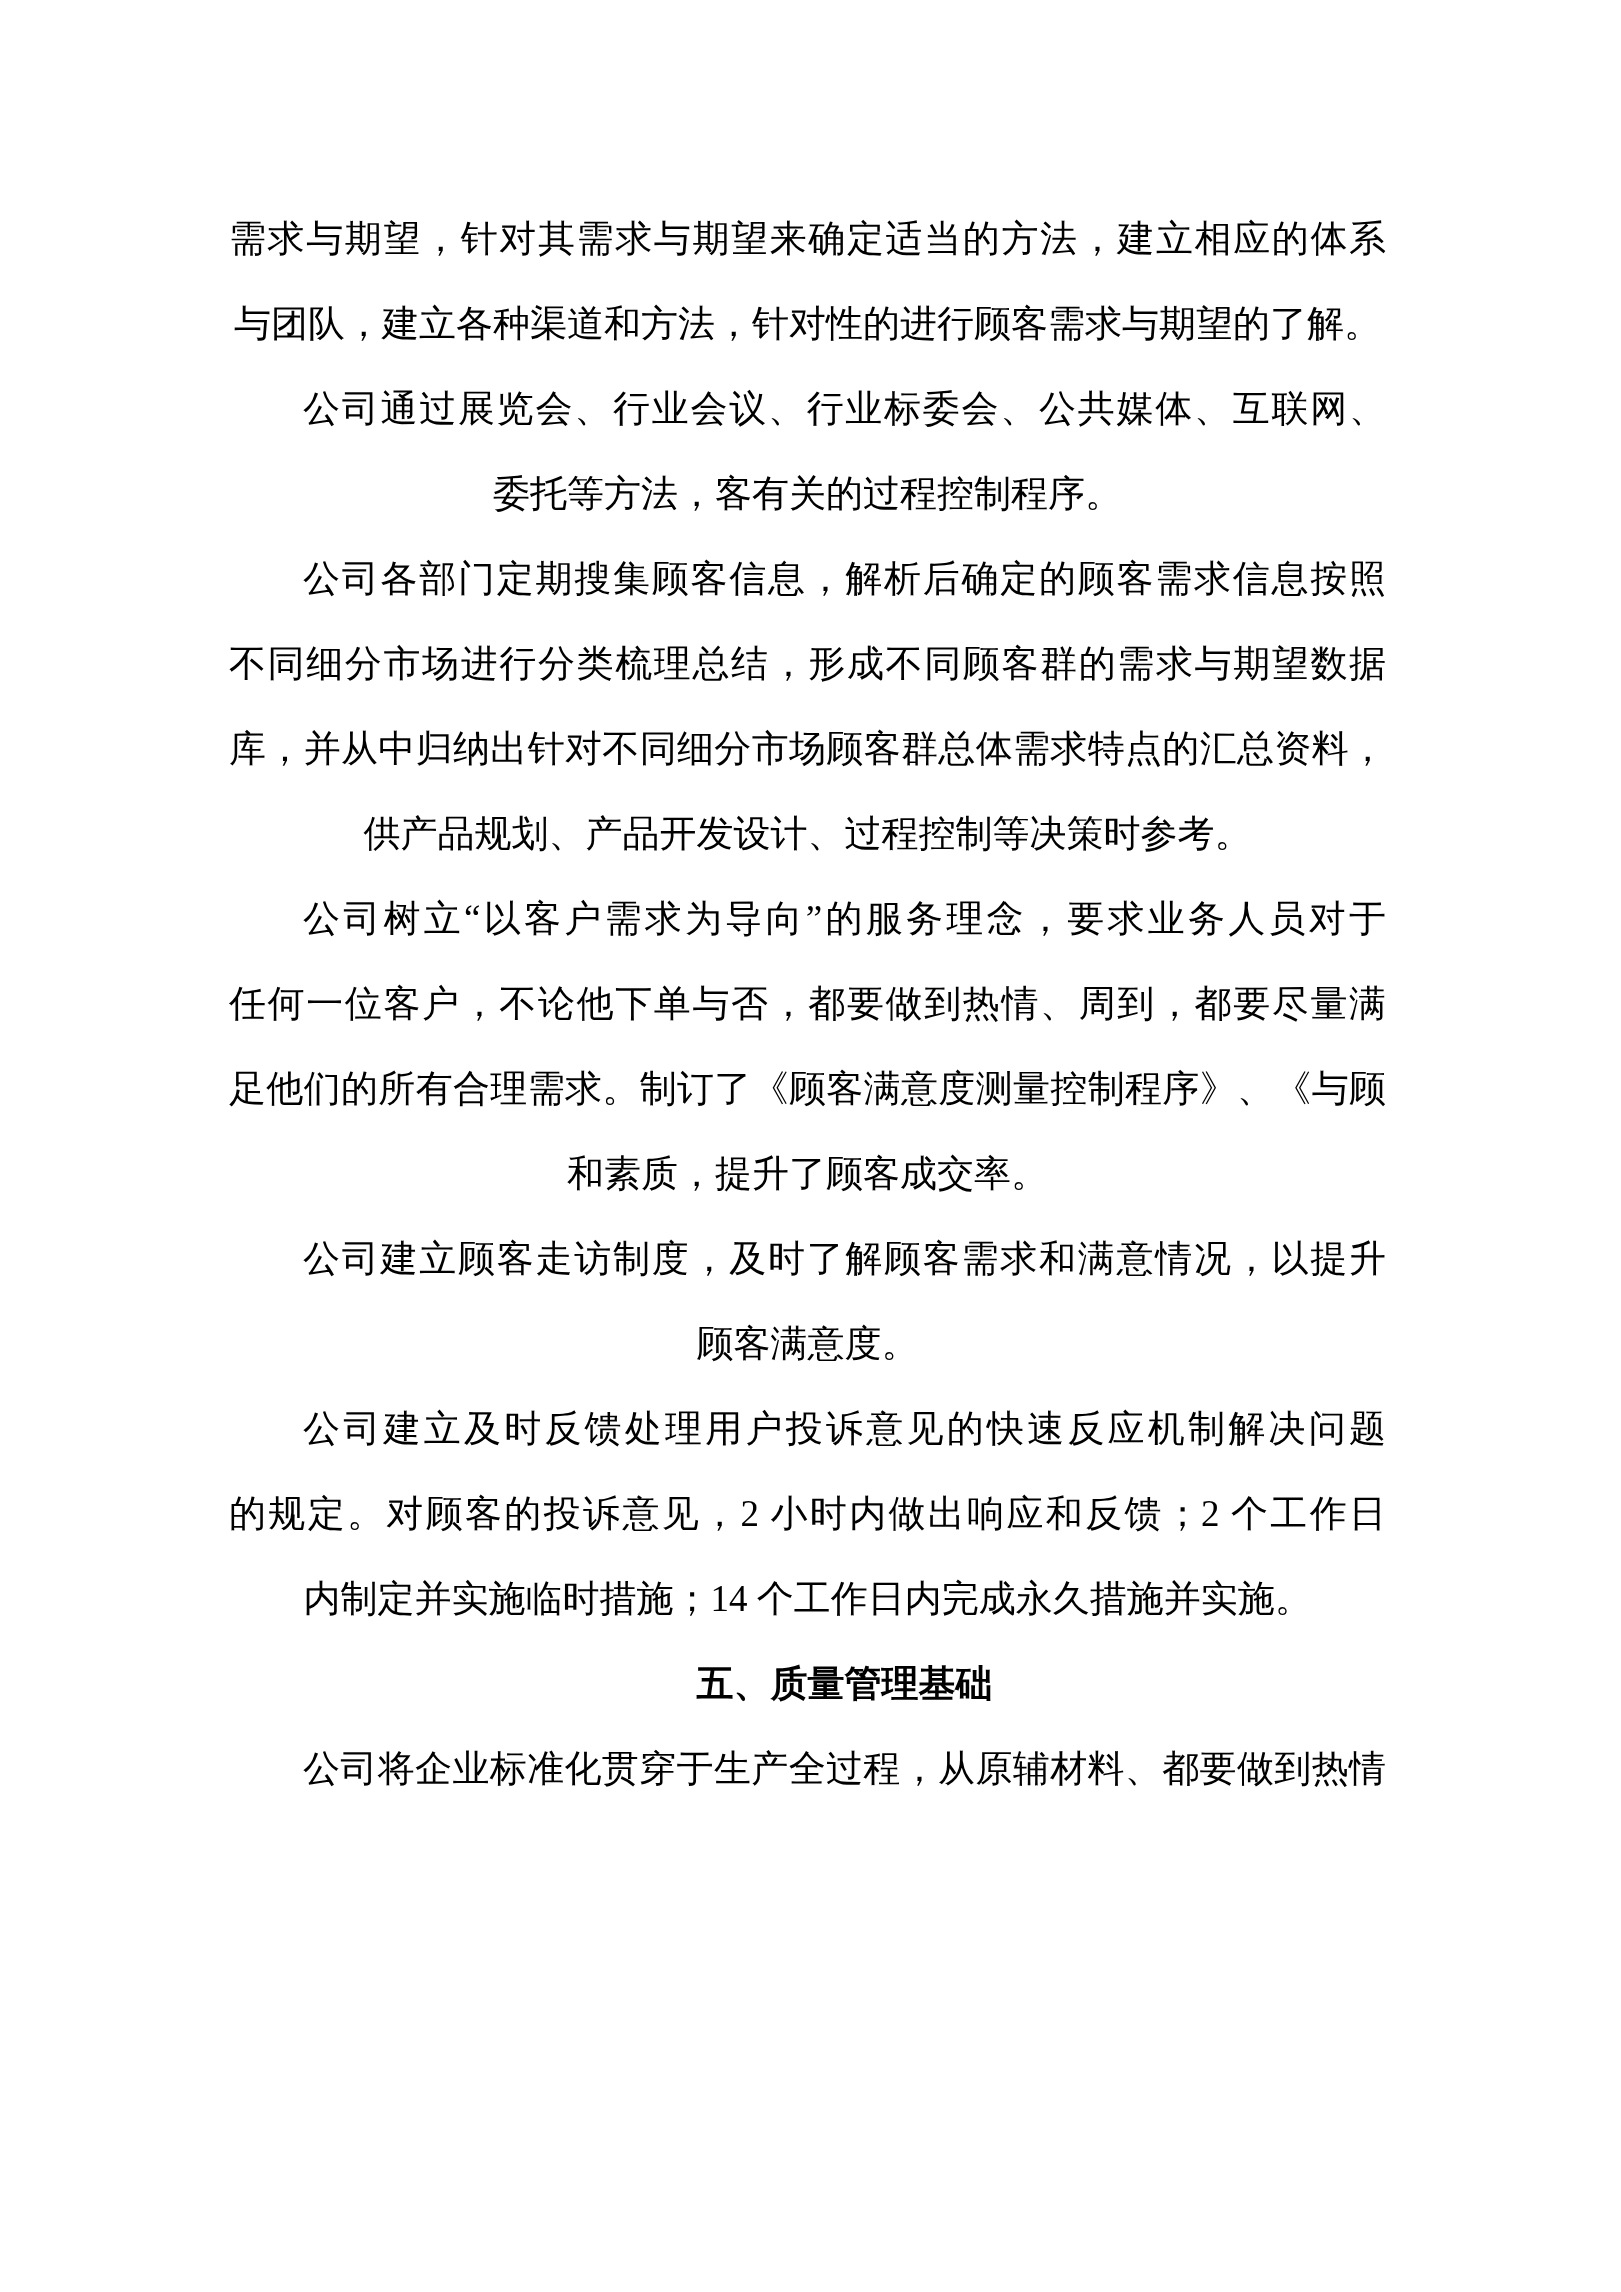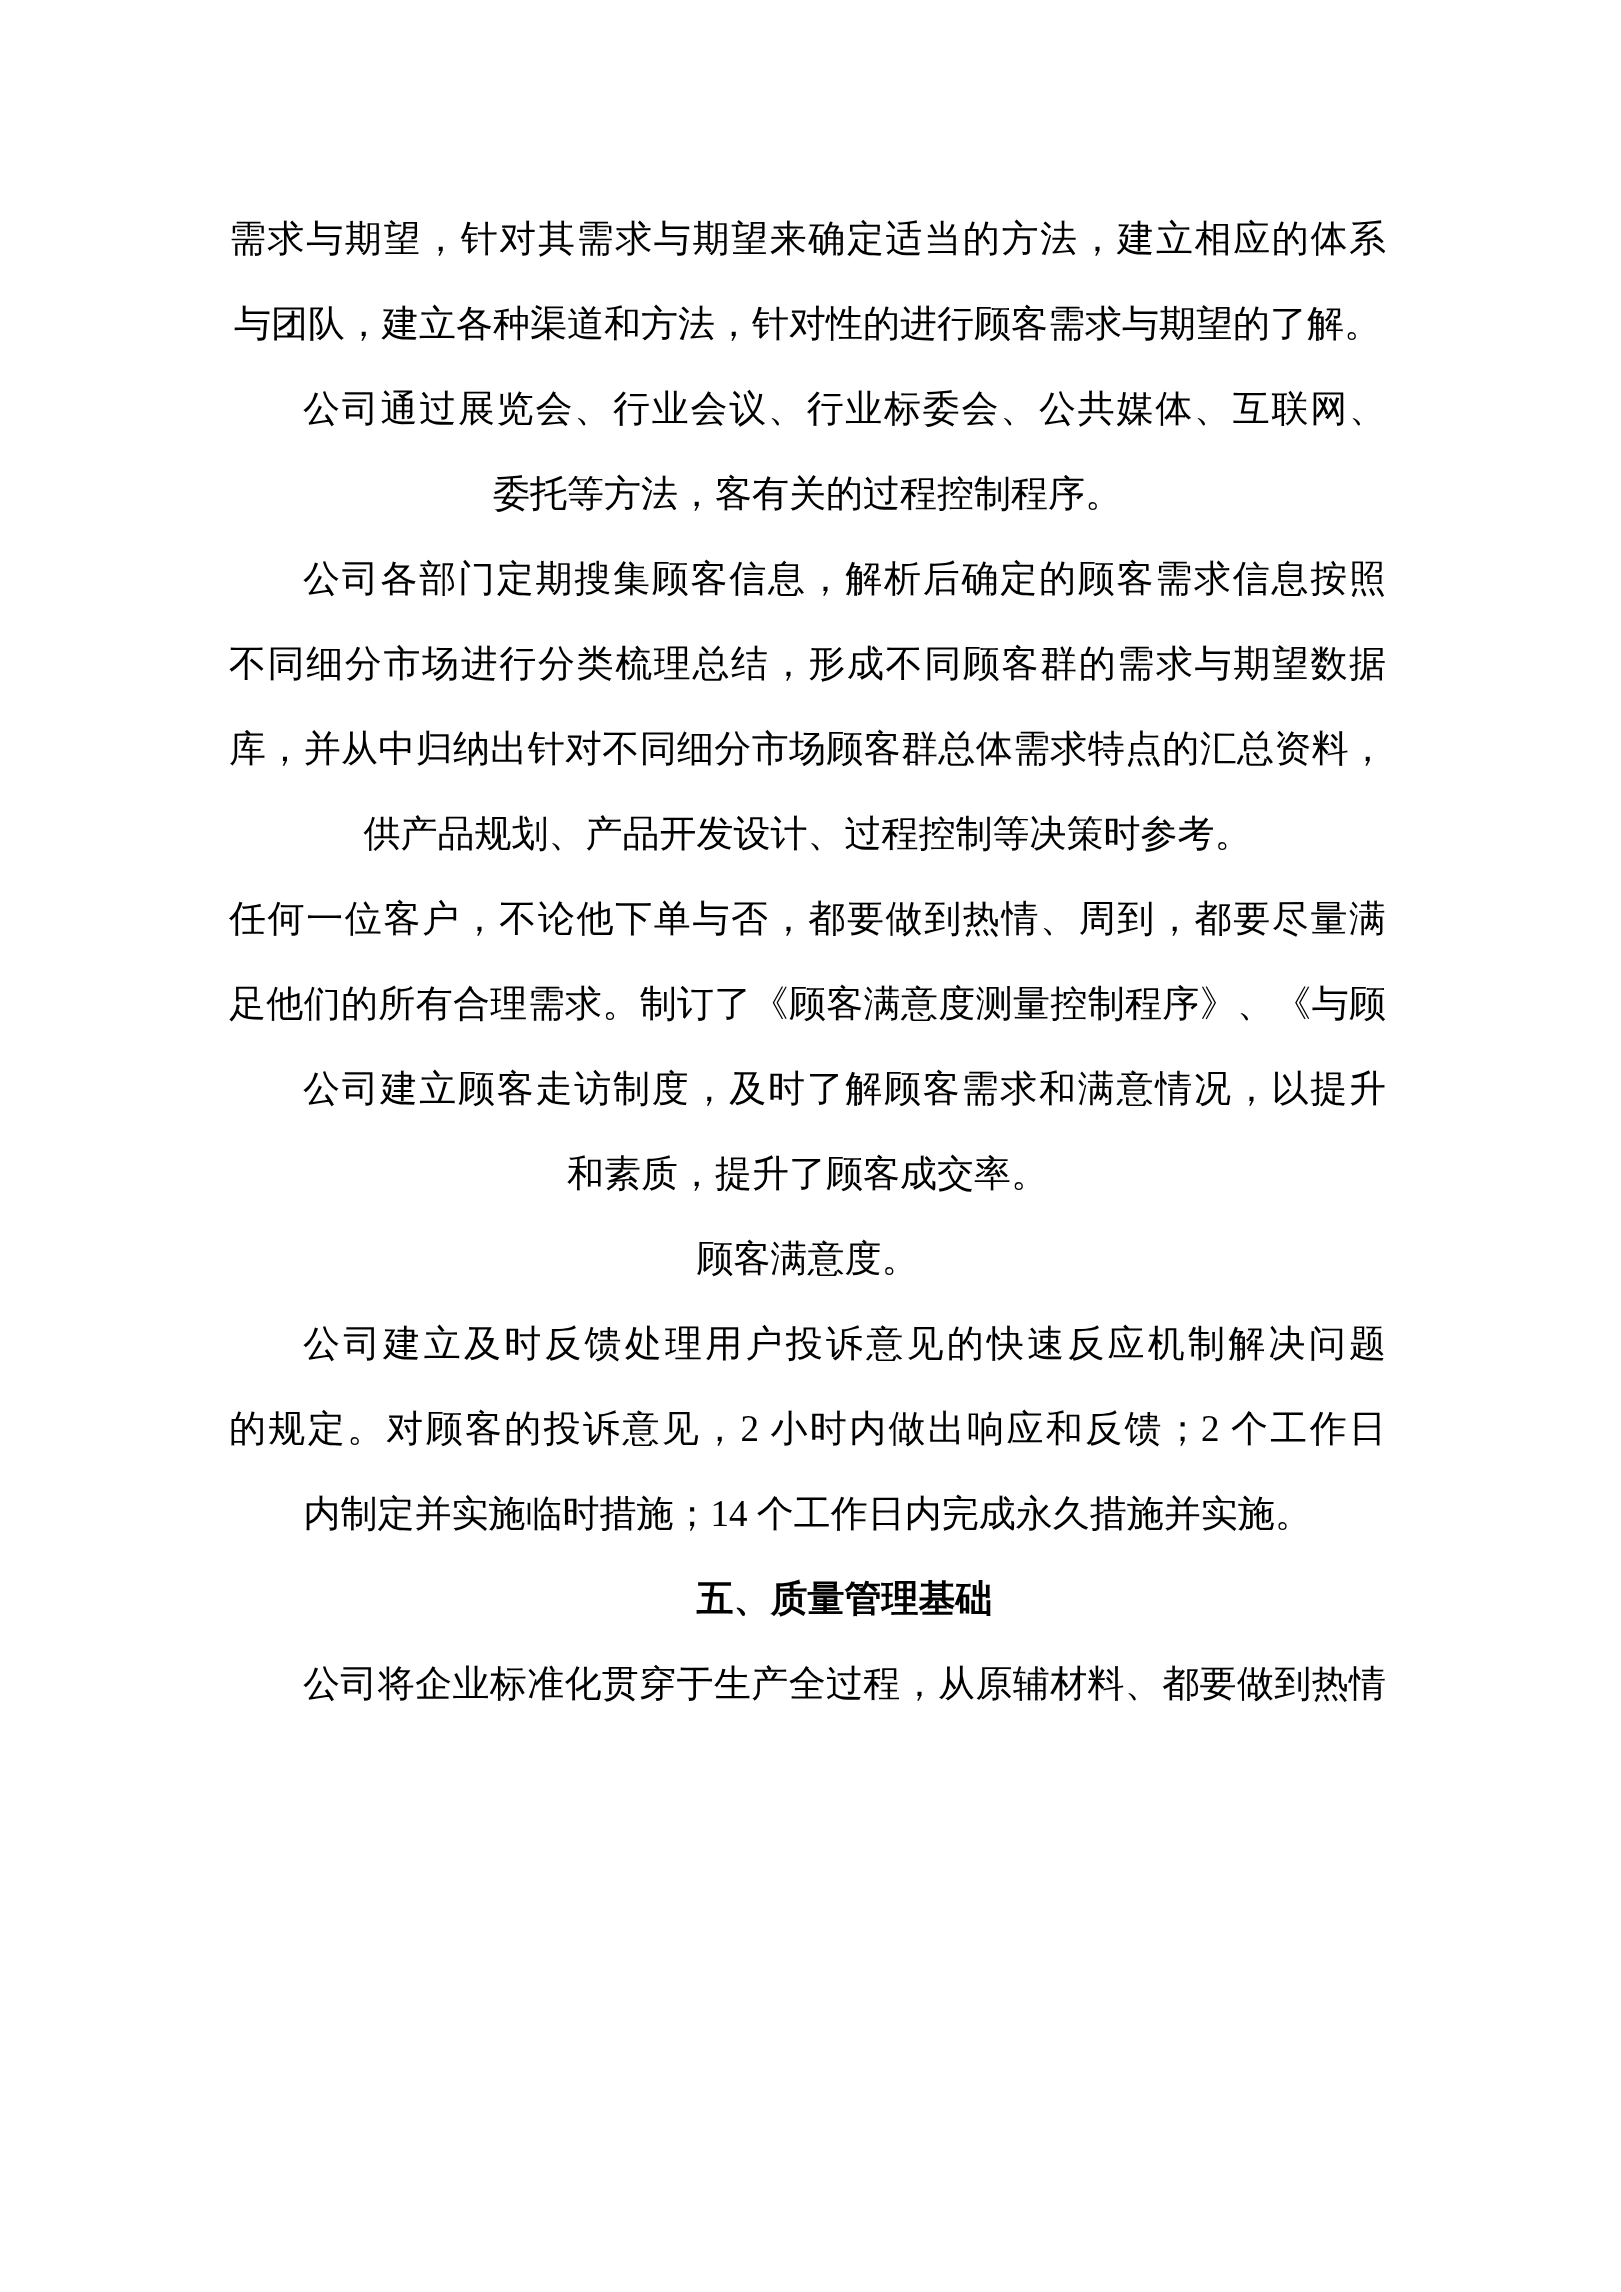--- a/index.html
+++ b/index.html
@@ -47,24 +47,25 @@
 <div class="page">
   <div class="content">
     <div class="line">需求与期望，针对其需求与期望来确定适当的方法，建立相应的体系</div>
     <div class="line end">与团队，建立各种渠道和方法，针对性的进行顾客需求与期望的了解。</div>
     <div class="line indent">公司通过展览会、行业会议、行业标委会、公共媒体、互联网、</div>
     <div class="line end">委托等方法，客有关的过程控制程序。</div>
     <div class="line indent">公司各部门定期搜集顾客信息，解析后确定的顾客需求信息按照</div>
     <div class="line">不同细分市场进行分类梳理总结，形成不同顾客群的需求与期望数据</div>
     <div class="line">库，并从中归纳出针对不同细分市场顾客群总体需求特点的汇总资料，</div>
     <div class="line end">供产品规划、产品开发设计、过程控制等决策时参考。</div>
+    <div class="line indent">公司树立“以客户需求为导向”的服务理念，要求业务人员对于</div>
     <div class="line">任何一位客户，不论他下单与否，都要做到热情、周到，都要尽量满</div>
     <div class="line">足他们的所有合理需求。制订了《顾客满意度测量控制程序》、《与顾</div>
+    <div class="line end">和素质，提升了顾客成交率。</div>
     <div class="line indent">公司建立顾客走访制度，及时了解顾客需求和满意情况，以提升</div>
-    <div class="line end">和素质，提升了顾客成交率。</div>
     <div class="line end">顾客满意度。</div>
     <div class="line indent">公司建立及时反馈处理用户投诉意见的快速反应机制解决问题</div>
     <div class="line">的规定。对顾客的投诉意见，2 小时内做出响应和反馈；2 个工作日</div>
     <div class="line end">内制定并实施临时措施；14 个工作日内完成永久措施并实施。</div>
     <div class="line indent bold end">五、质量管理基础</div>
     <div class="line indent">公司将企业标准化贯穿于生产全过程，从原辅材料、都要做到热情</div>
   </div>
 </div>
 
 

